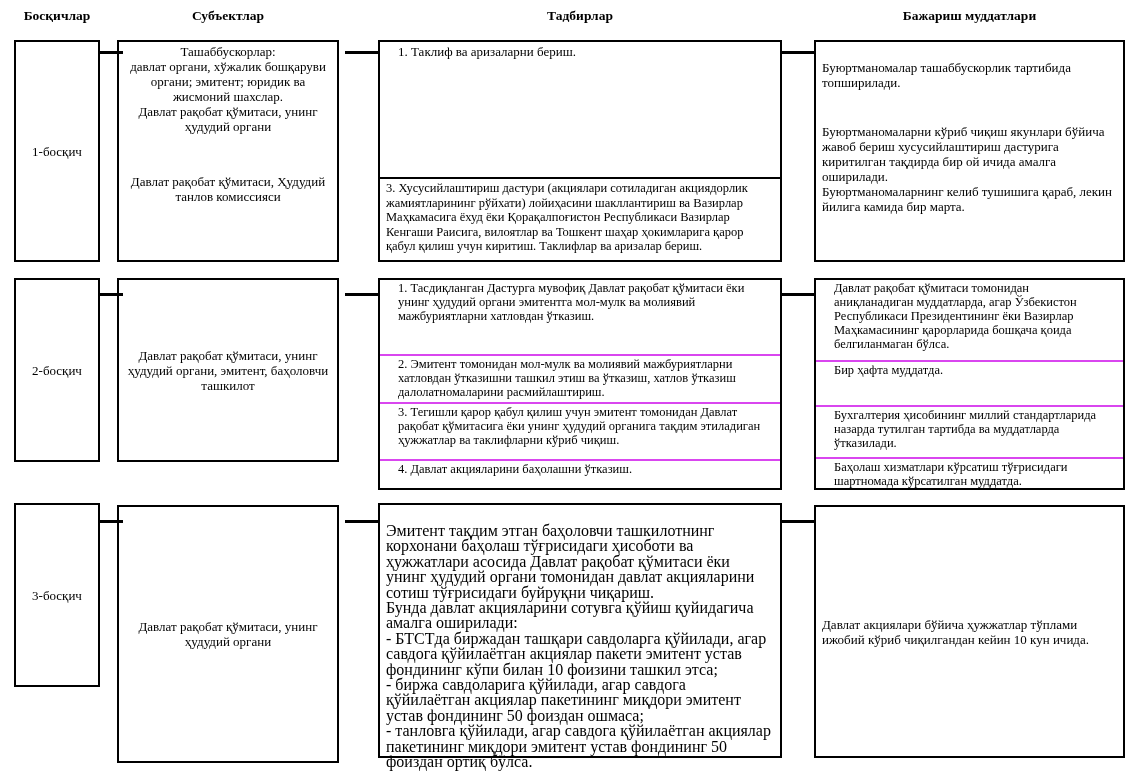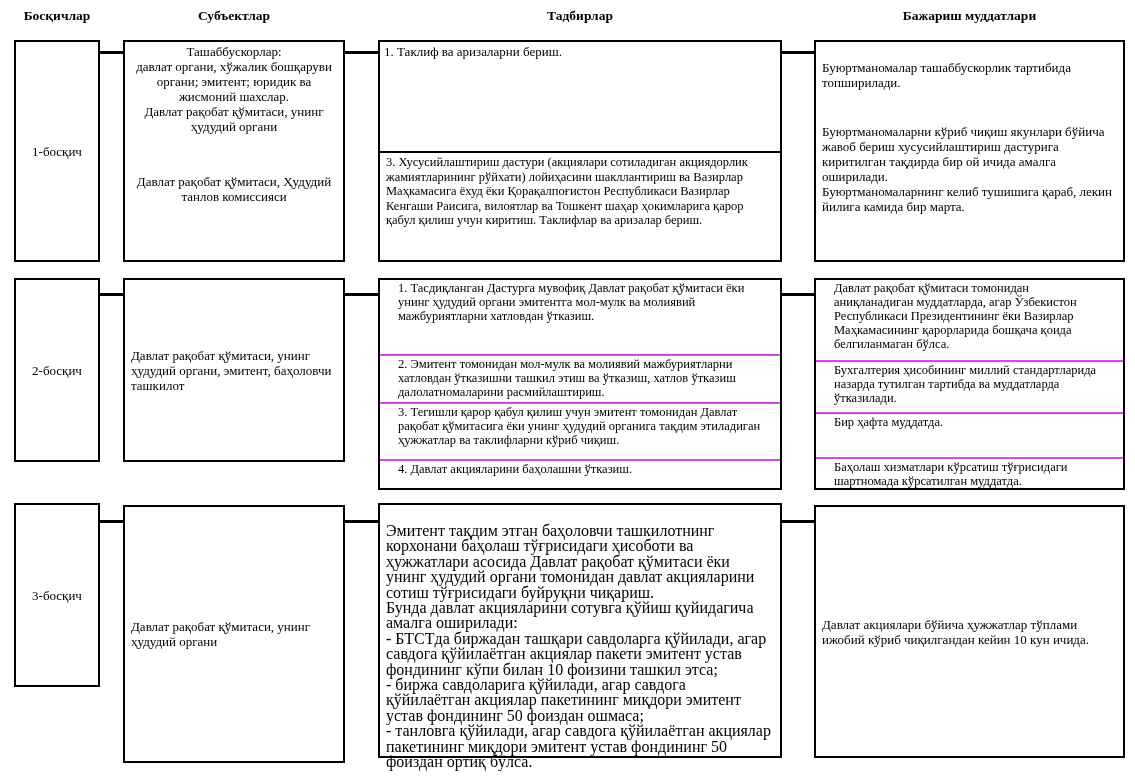--- a/index.html
+++ b/index.html
@@ -16,45 +16,45 @@
     text-align:center;
   }
   .box {
     position:absolute;
     border:2px solid #000;
     box-sizing:border-box;
     background:#fff;
     font-size:13px; line-height:15px;
   }
   .col-stage    { left:14px;  width:86px;  }
-  .col-subject  { left:123px; width:222px; }
+  .col-subject  { left:117px; width:222px; }
   .col-act      { left:378px; width:404px; }
   .col-dead     { left:814px; width:311px; }
 
-  .vcenter { display:flex; align-items:center; justify-content:center; padding:19px 6px; }
+  .vcenter { display:flex; align-items:center; justify-content:center; text-align:center; padding:19px 6px; }
   .topcenter { text-align:center; padding:2px 6px; }
   .lefttext { text-align:left; padding:18px 6px; }
   .preline { white-space:pre-line; }
 
   .stack { display:flex; flex-direction:column; padding:0; }
   .stack .cell {
     box-sizing:border-box;
     padding:1px 18px;
     font-size:12.5px; line-height:14px;
     overflow:hidden;
   }
   .stack .cell + .cell { border-top:2px solid #d946ef; }
 
   .connector { position:absolute; height:3px; background:#000; }
 
   .gap-after-lg { margin-bottom:48px; }
   .gap-after-md { margin-bottom:34px; }
   .gap-before-lg { margin-top:40px; }
 
-  .act1-sec1 { height:111px; border-bottom:2px solid #000; box-sizing:border-box; padding:2px 4px; }
+  .act1-sec1 { height:137px; border-bottom:2px solid #000; box-sizing:border-box; padding:2px 18px; }
   .act1-sec2 { padding:2px 6px; }
 
   .small { font-size:12.5px; line-height:14.6px; }
   .r3act { font-size:16px; line-height:15.4px; }
 </style>
 </head>
 <body>
 
 <div>
 
@@ -97,22 +97,22 @@
 
   <div class="box col-act stack" style="top:278px;height:212px;">
     <div class="cell" style="height:80px;">1. Тасдиқланган Дастурга мувофиқ Давлат рақобат қўмитаси ёки унинг ҳудудий органи эмитентга мол-мулк ва молиявий мажбуриятларни хатловдан ўтказиш.</div>
     <div class="cell" style="height:52px;">2. Эмитент томонидан мол-мулк ва молиявий мажбуриятларни хатловдан ўтказишни ташкил этиш ва ўтказиш, хатлов ўтказиш далолатномаларини расмийлаштириш.</div>
     <div class="cell" style="height:62px;">3. Тегишли қарор қабул қилиш учун эмитент томонидан Давлат рақобат қўмитасига ёки унинг ҳудудий органига тақдим этиладиган ҳужжатлар ва таклифларни кўриб чиқиш.</div>
     <div class="cell" style="height:31px;">4. Давлат акцияларини баҳолашни ўтказиш.</div>
   </div>
 
   <div class="box col-dead stack" style="top:278px;height:212px;">
     <div class="cell" style="height:80px;">Давлат рақобат қўмитаси томонидан аниқланадиган муддатларда, агар Ўзбекистон Республикаси Президентининг ёки Вазирлар Маҳкамасининг қарорларида бошқача қоида белгиланмаган бўлса.</div>
+    <div class="cell" style="height:45px;">Бир ҳафта муддатда.</div>
     <div class="cell" style="height:52px;">Бухгалтерия ҳисобининг миллий стандартларида назарда тутилган тартибда ва муддатларда ўтказилади.</div>
-    <div class="cell" style="height:45px;">Бир ҳафта муддатда.</div>
     <div class="cell" style="height:31px;">Баҳолаш хизматлари кўрсатиш тўғрисидаги шартномада кўрсатилган муддатда.</div>
   </div>
 
   <div class="connector" style="top:293px;left:100px;width:23px;"></div>
   <div class="connector" style="top:293px;left:345px;width:33px;"></div>
   <div class="connector" style="top:293px;left:782px;width:32px;"></div>
 
   <div class="box col-stage vcenter" style="top:503px;height:184px;">3-босқич</div>
 
   <div class="box col-subject vcenter" style="top:505px;height:258px;">Давлат рақобат қўмитаси, унинг ҳудудий органи</div>

